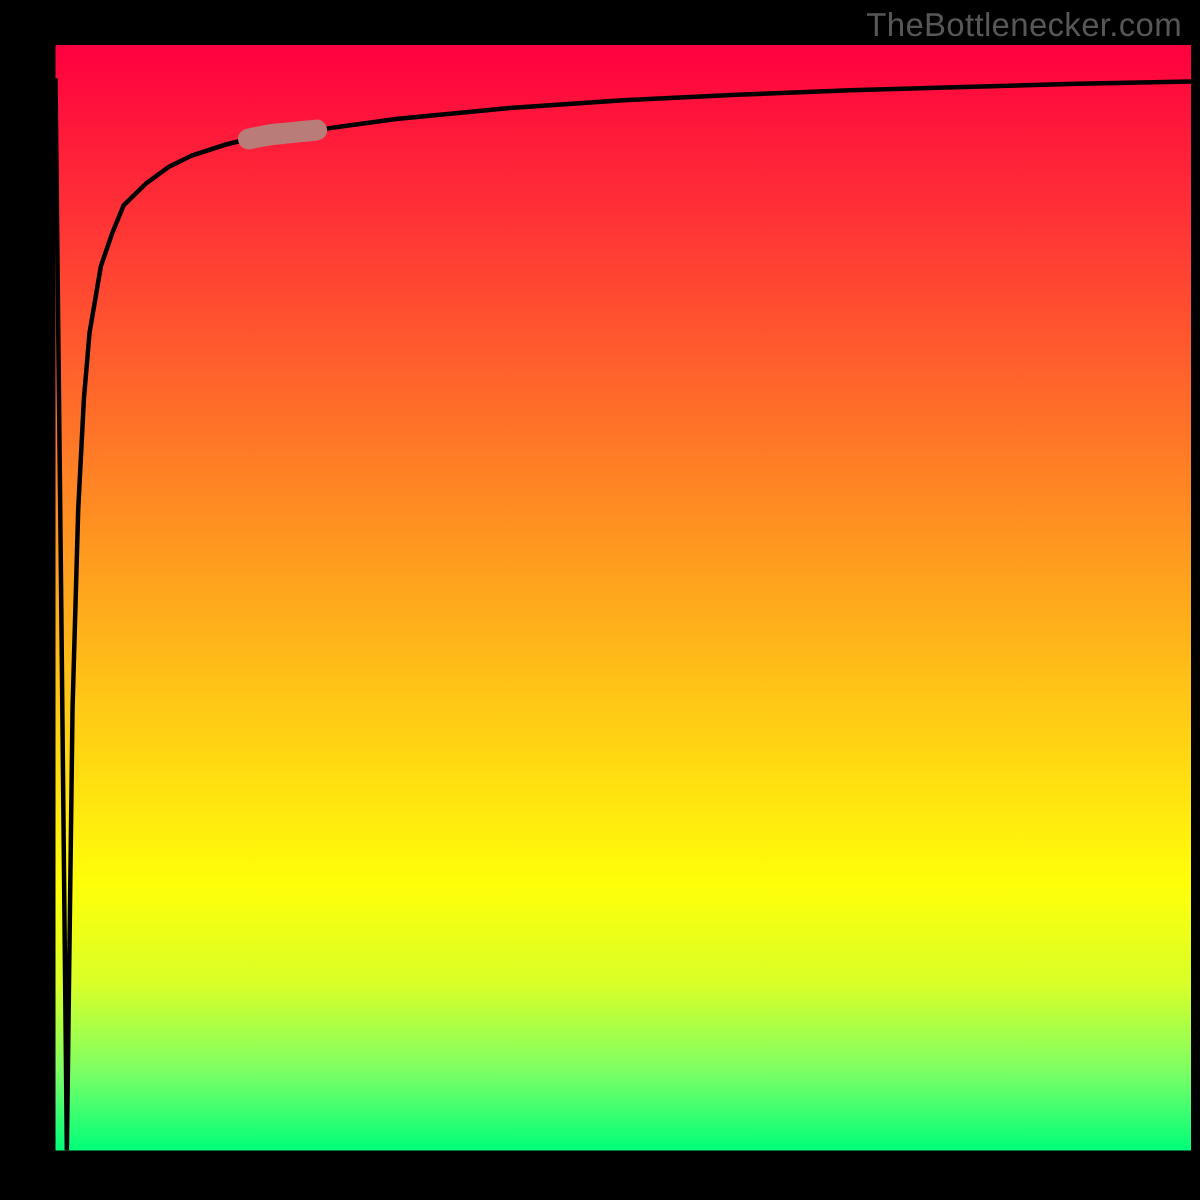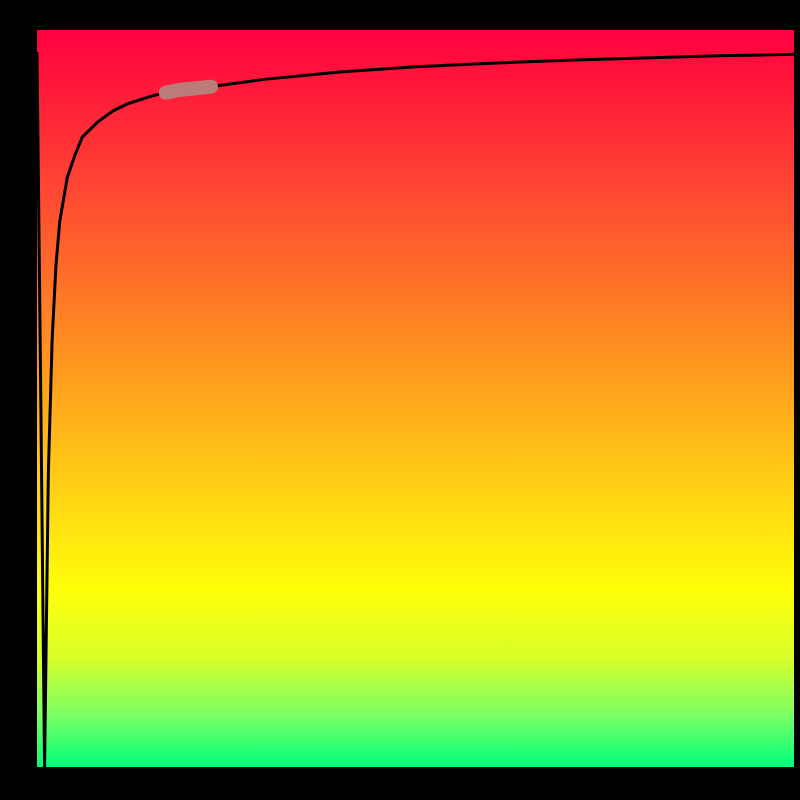--- a/index.html
+++ b/index.html
@@ -54,13 +54,14 @@
 
 <div class="wrap">
   <div class="frame"></div>
   <div class="plot"></div>
 
   <svg class="curve" viewBox="0 0 757 737" preserveAspectRatio="none">
     <path fill="none" stroke="#000" stroke-width="3" d="M0.00 22.11 L3.79 368.50 L7.57 737.00 L11.36 442.20 L15.14 309.54 L18.93 235.84 L22.71 191.62 L30.28 147.40 L37.85 125.29 L45.42 106.87 L60.56 92.13 L75.70 81.07 L90.84 73.70 L113.55 66.33 L128.69 62.64 L136.26 61.17 L143.83 59.70 L151.40 58.96 L158.97 58.22 L166.54 57.49 L174.11 56.75 L189.25 54.54 L227.10 49.38 L302.80 42.01 L378.50 36.85 L454.20 33.17 L529.90 30.22 L605.60 28.01 L681.30 25.80 L757.00 24.32 " id="curvePath"></path>
     <path fill="none" stroke="#b97c78" stroke-width="14" stroke-linecap="round" d="M128.69 62.64 L134.37 61.54 L140.04 60.43 L145.72 59.51 L151.40 58.96 L157.08 58.41 L162.75 57.85 L168.43 57.30 L174.11 56.75 " id="markerPath"></path>
   </svg>
 
+  <div class="watermark">TheBottlenecker.com</div>
 </div>
 
 </body></html>

